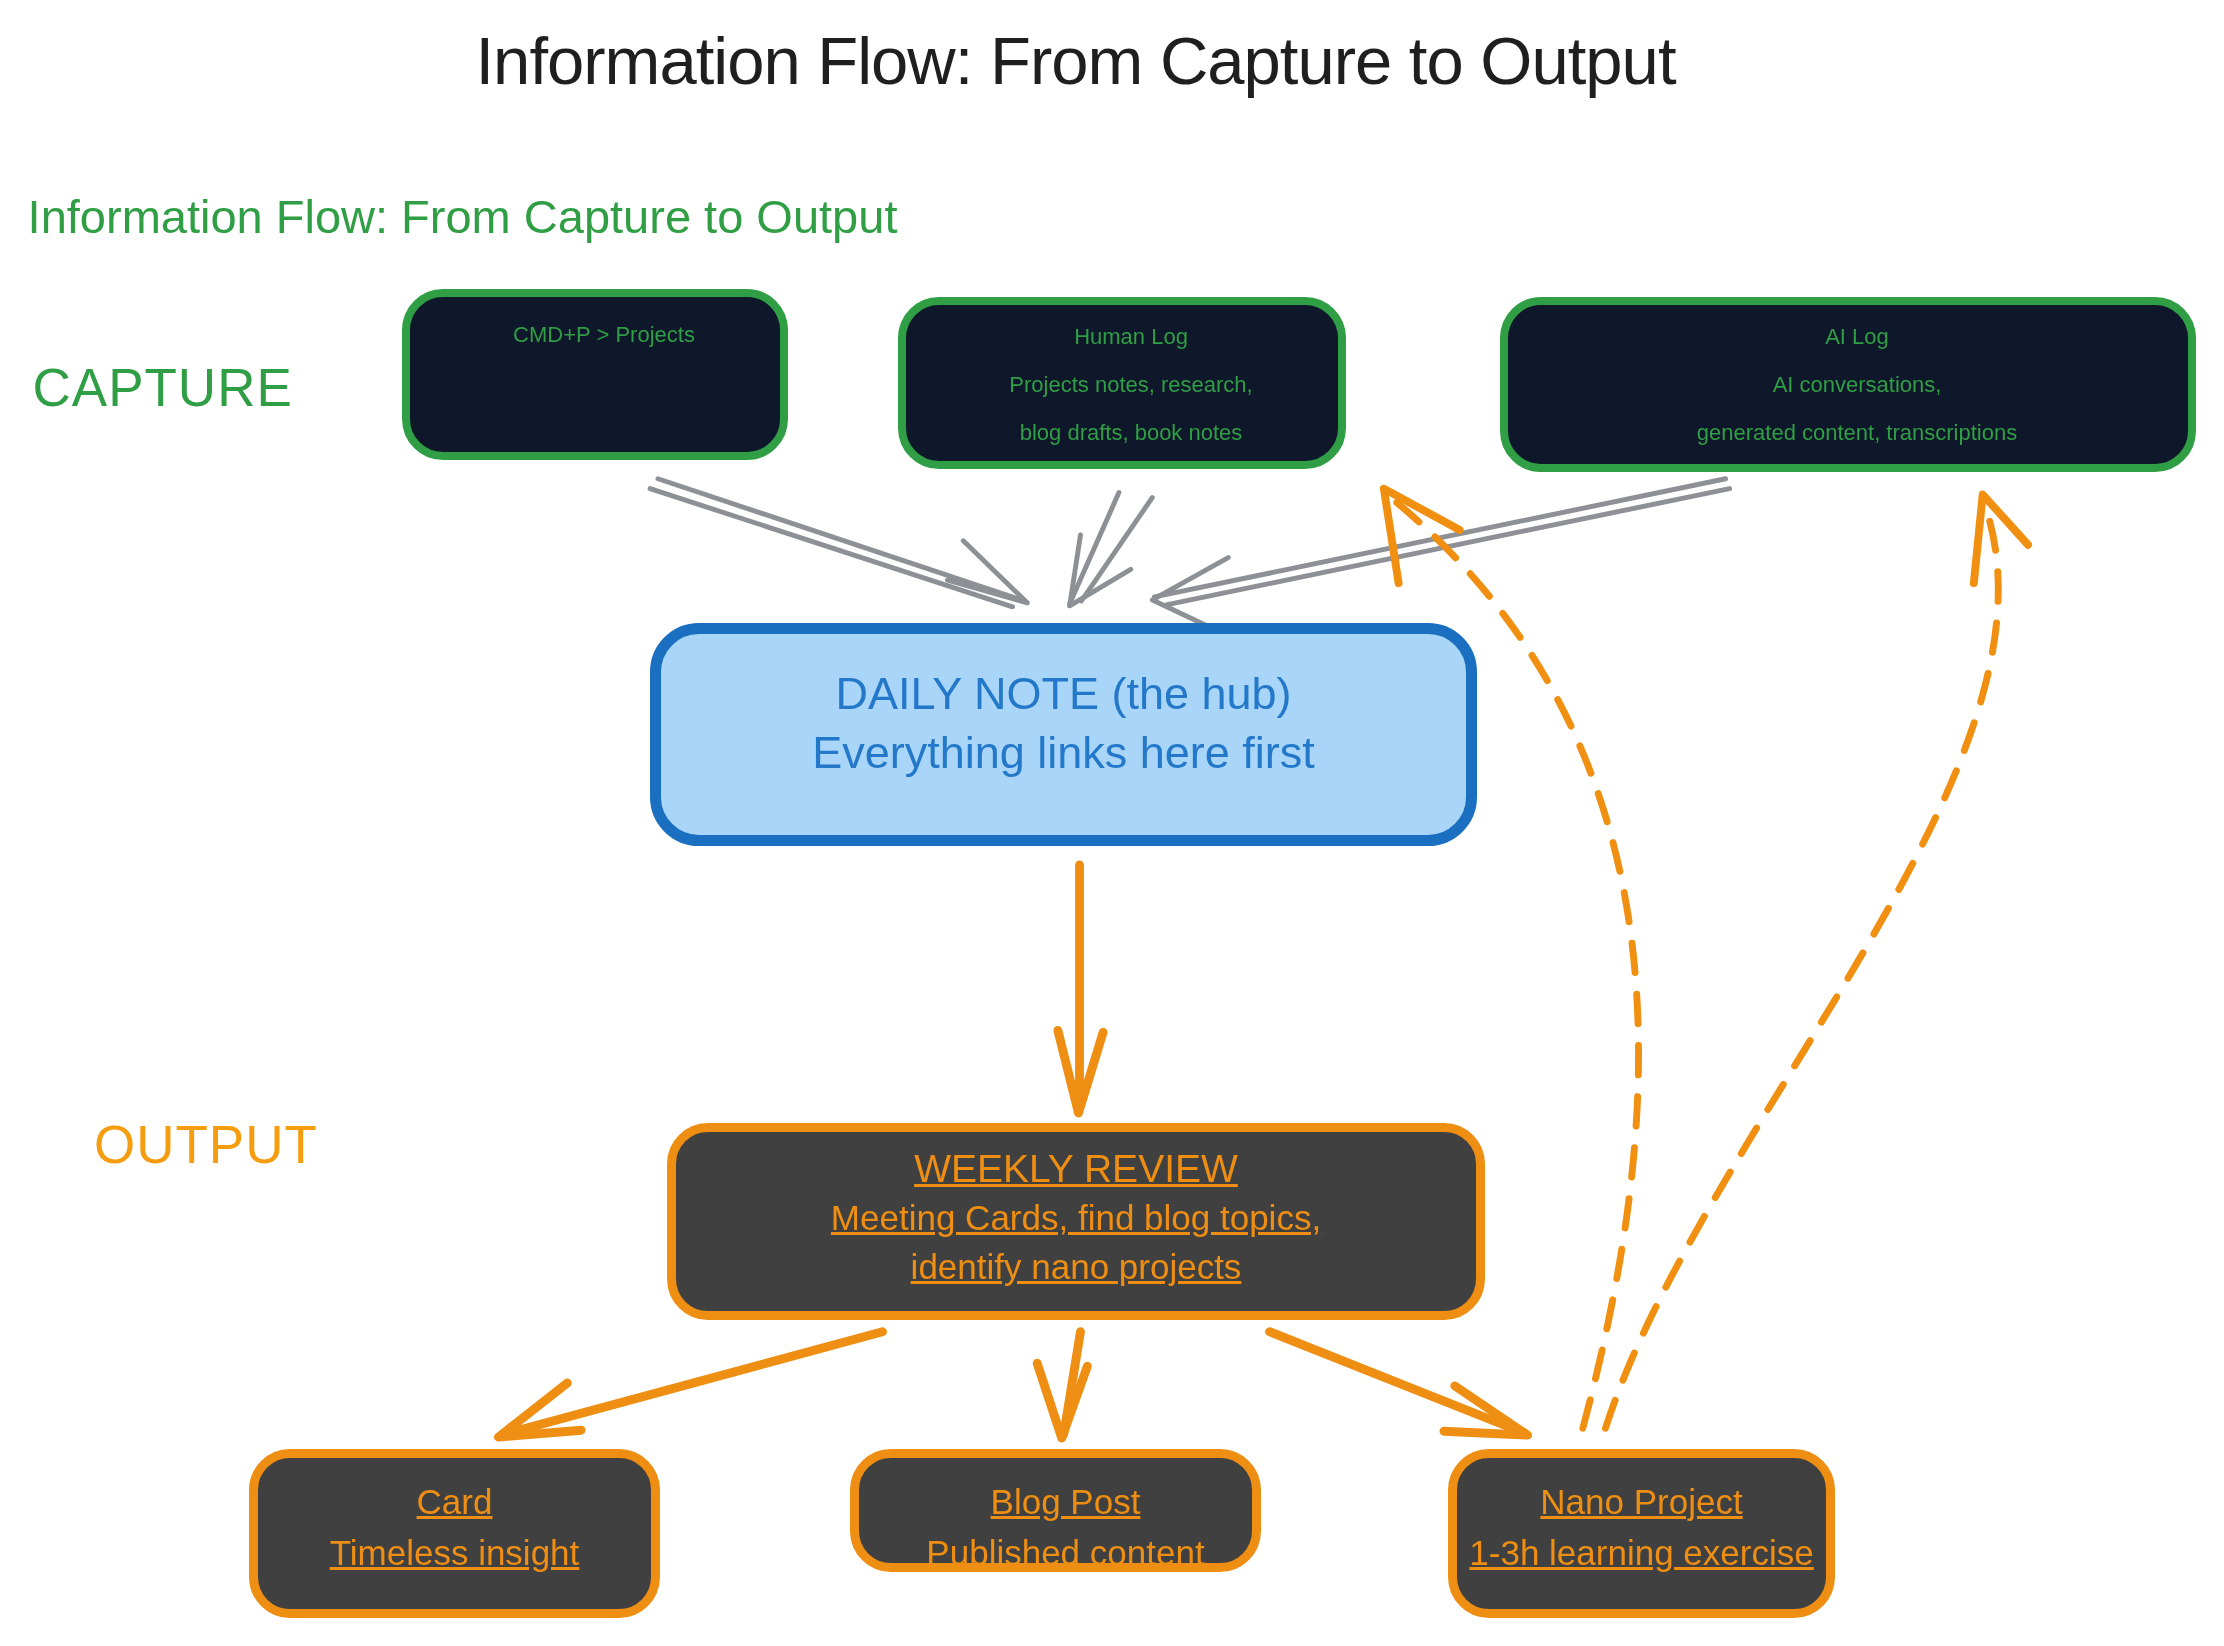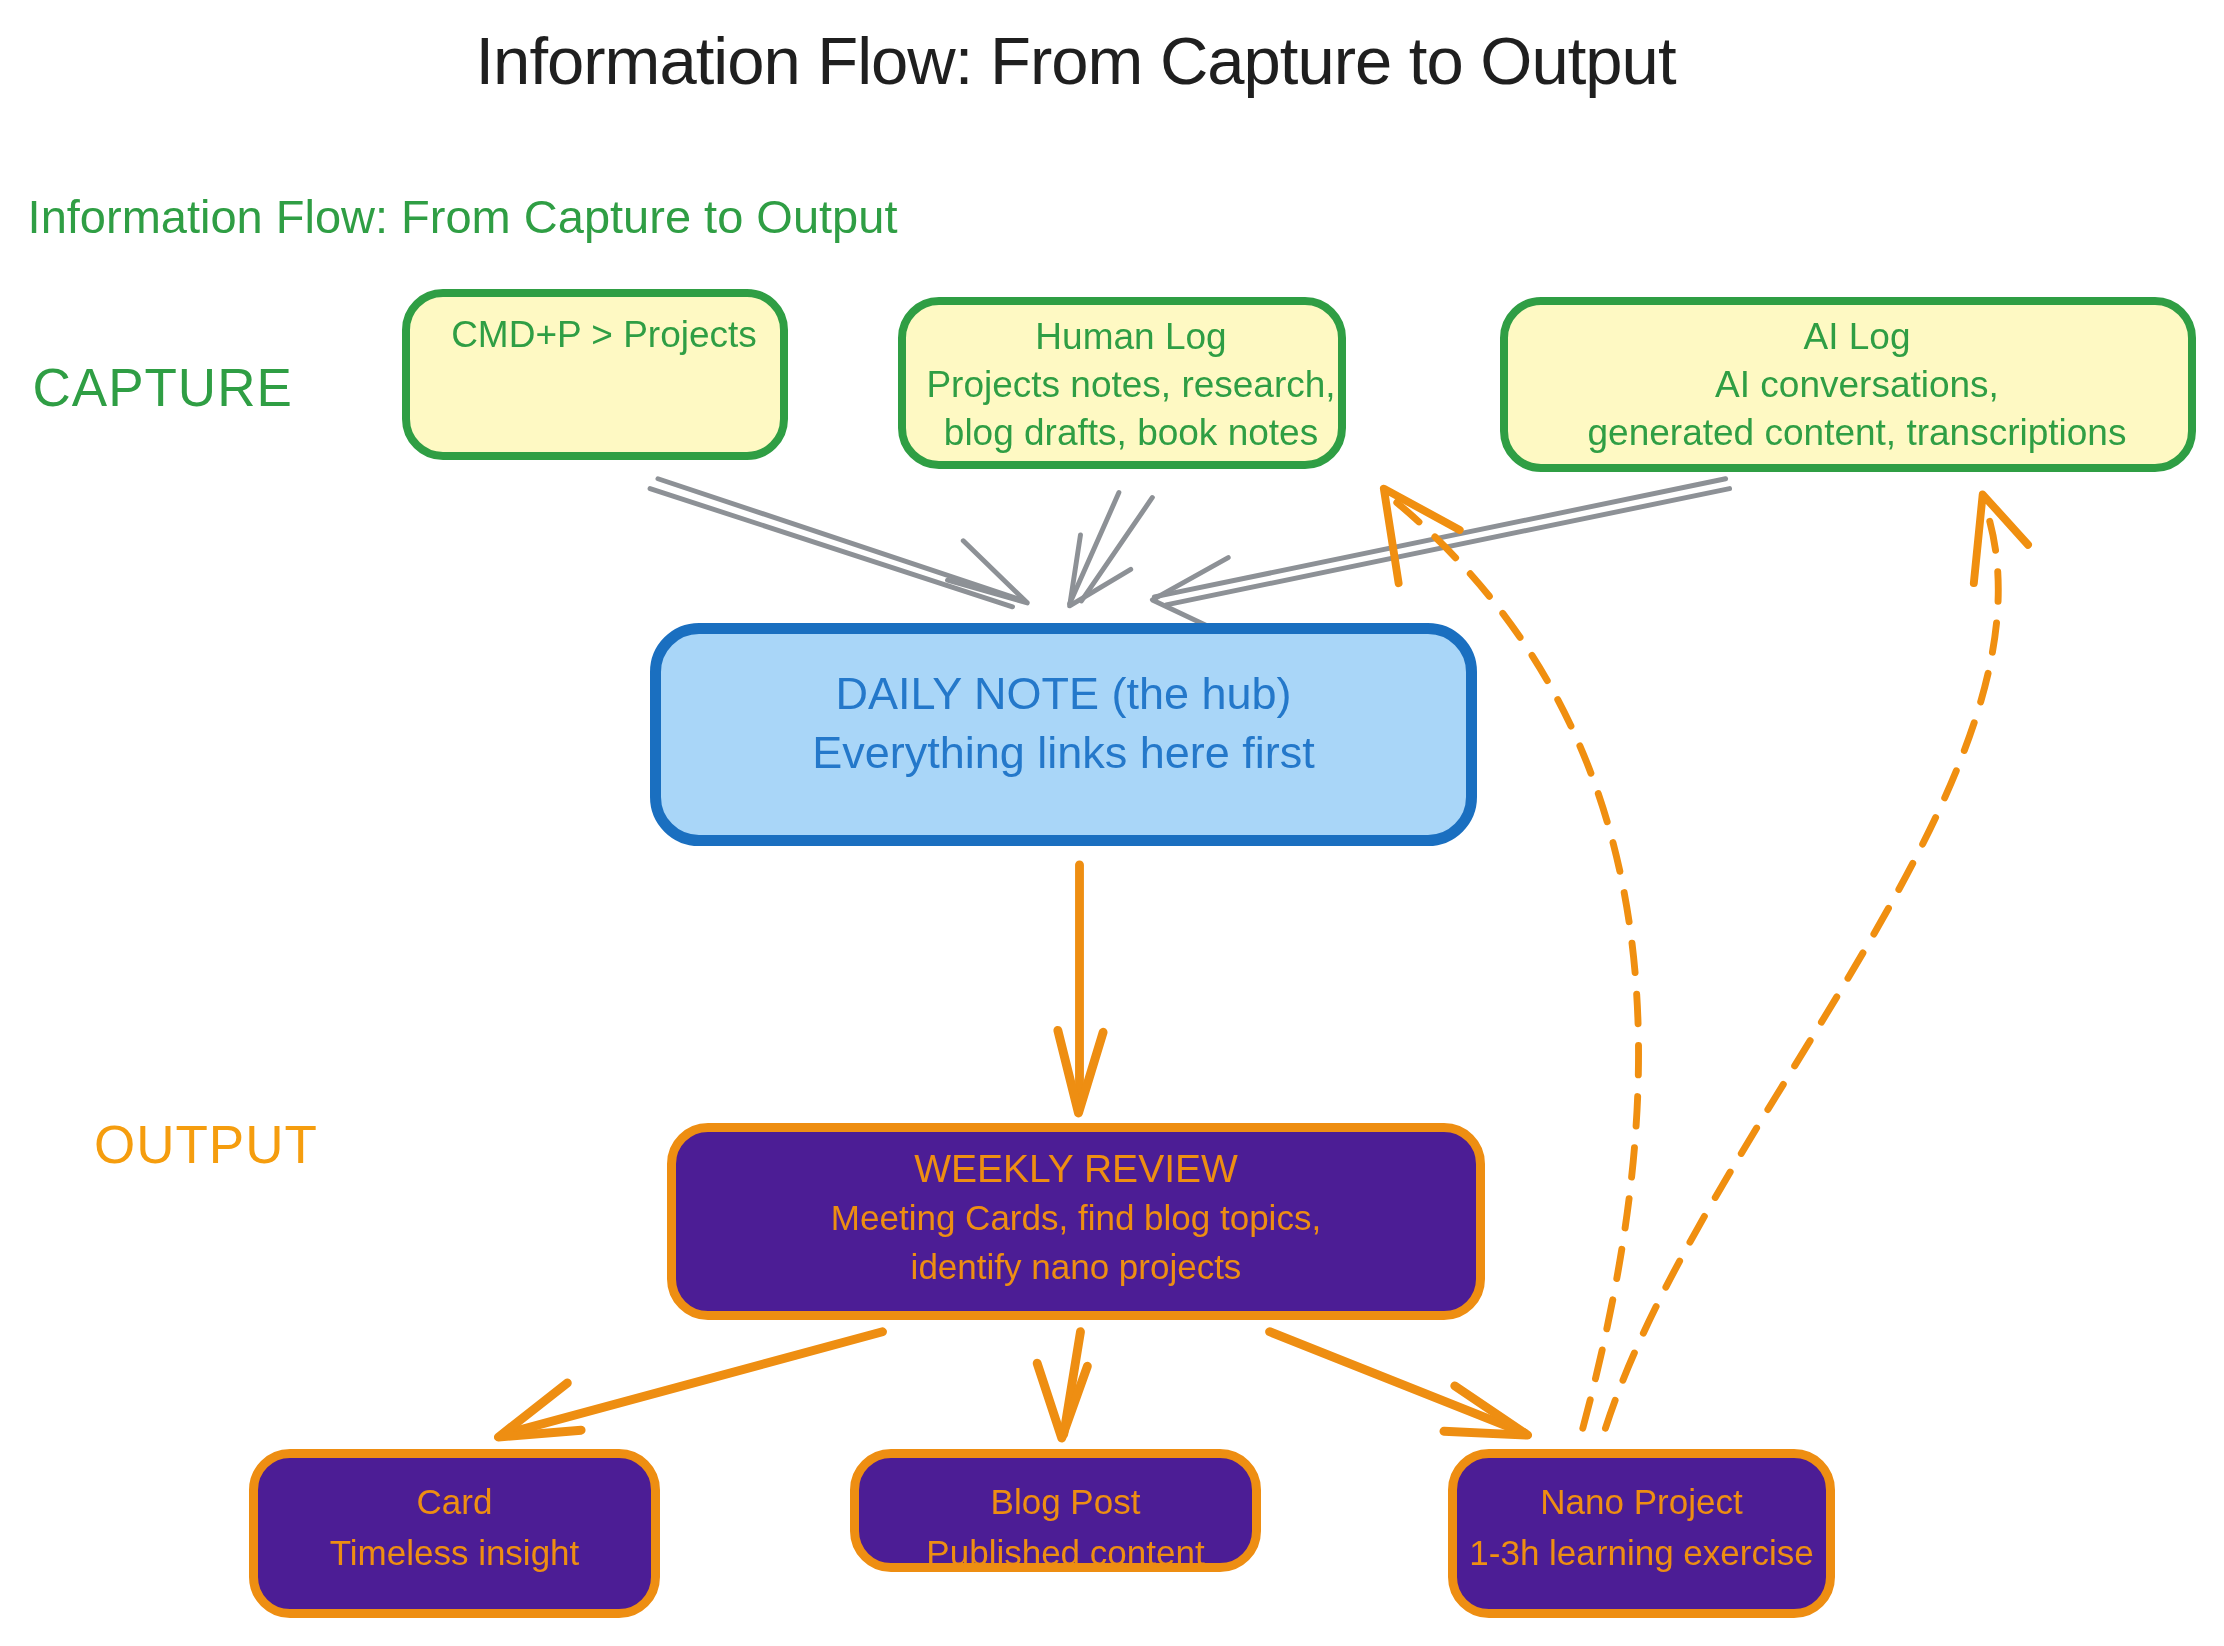--- a/index.html
+++ b/index.html
@@ -25,39 +25,40 @@
   .label-capture{left:32.5px;top:325px;color:#2f9e44;}
   .label-output{left:94px;top:1082px;color:#f59d0e;}
 
   .node{
     box-sizing:border-box;
     text-align:center;
     border-radius:41px;
   }
   .node .line{display:block;}
   .green{
-    background:#fef9c3;
+    background:#0f172a;
     border:8.9px solid #2f9e44;
     color:#2f9e44;
-    font-size:37px;line-height:48px;
+    font-size:22px;line-height:48px;
     padding-top:13.8px;
     padding-left:18px;
   }
   .blue{
     background:#a9d6f8;
     border:11.8px solid #1a6fc0;
     color:#2478ca;
     font-size:45px;line-height:59px;
     padding-top:30px;
     border-radius:49px;
   }
   .orange{
-    background:#4c1d95;
+    background:#404040;
     border:9.9px solid #ee8e12;
     color:#ee8e12;
+    text-decoration:underline;
   }
   .weekly{font-size:35px;line-height:49px;padding-top:11.8px;}
   .weekly .line.first{font-size:39px;}
   .leaf{font-size:35px;line-height:51px;padding-top:17.7px;}
 
   svg.arrows{position:absolute;left:0;top:0;pointer-events:none;}
   .gray-stroke{stroke:#8d9196;stroke-width:5;fill:none;stroke-linecap:round;stroke-linejoin:round;}
   .orange-stroke{stroke:#ee8e12;stroke-width:9;fill:none;stroke-linecap:round;stroke-linejoin:round;}
   .orange-dash{stroke:#f08f10;stroke-width:7;fill:none;stroke-linecap:round;stroke-dasharray:30 22;}
   .orange-head{stroke:#f08f10;stroke-width:8;fill:none;stroke-linecap:round;stroke-linejoin:round;}

